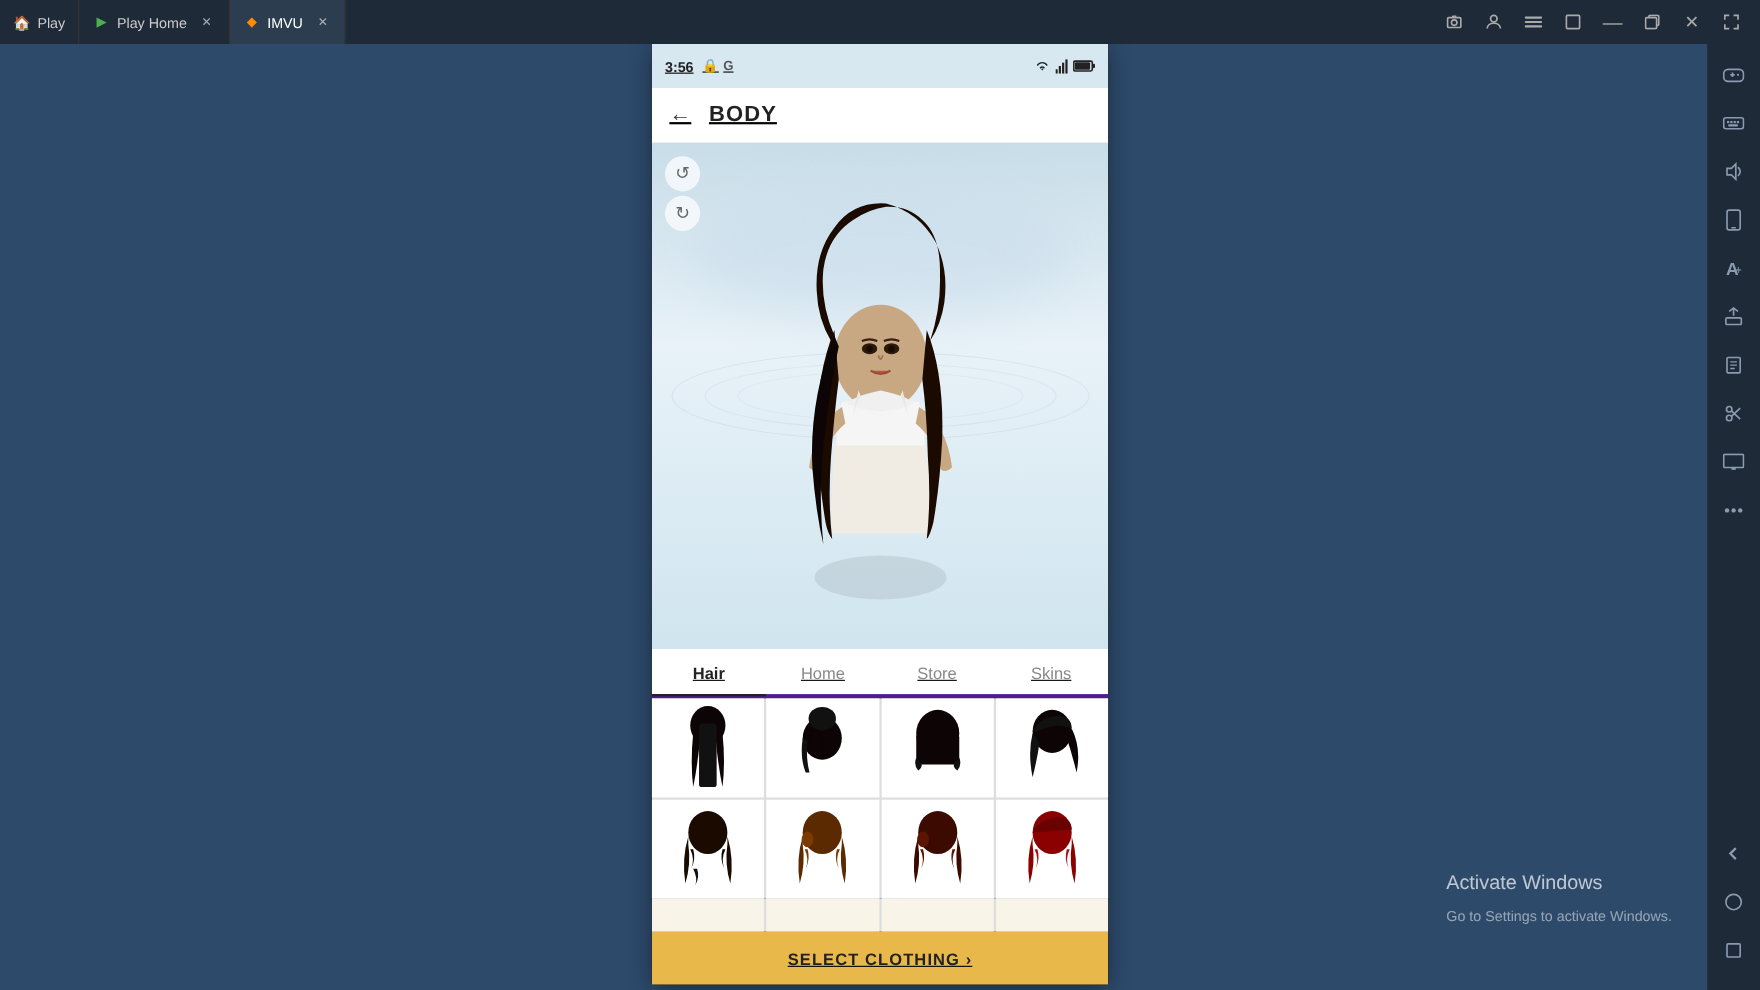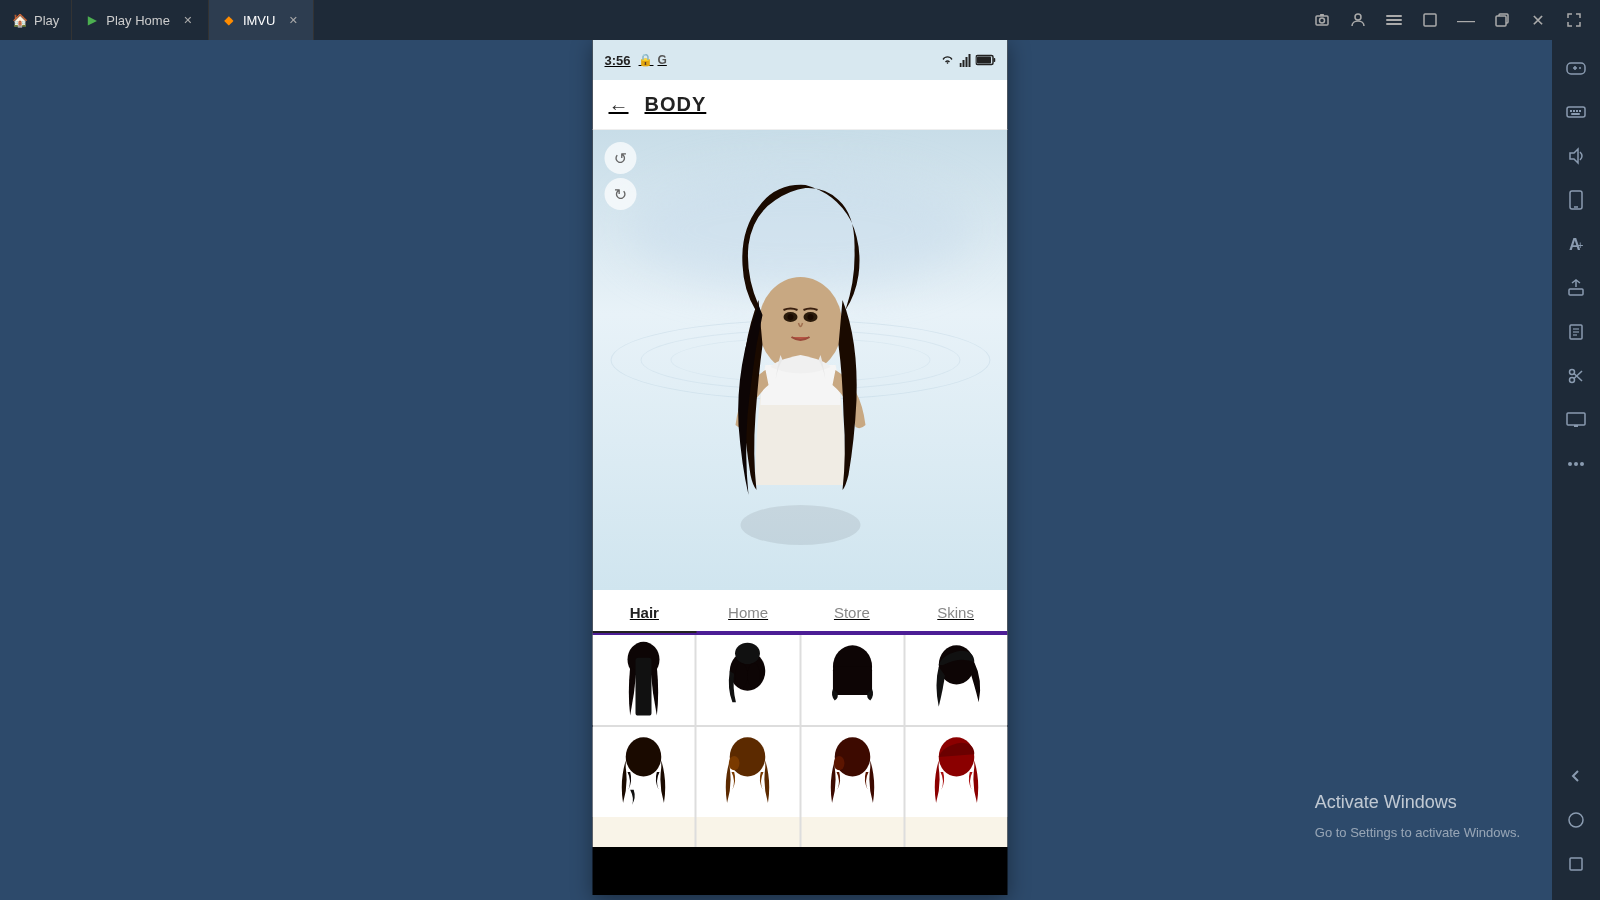--- a/index.html
+++ b/index.html
@@ -621,19 +621,22 @@
     </div>
   </div>
 
   <div style="display:grid;grid-template-columns:repeat(4,1fr);gap:2px;background:#ddd;height:30px;overflow:hidden;">
     <div class="hair-cell" style="height:30px;background:#f9f4e8;"></div>
     <div class="hair-cell" style="height:30px;background:#f9f4e8;"></div>
     <div class="hair-cell" style="height:30px;background:#f9f4e8;"></div>
     <div class="hair-cell" style="height:30px;background:#f9f4e8;"></div>
   </div>
 
+  <div class="select-clothing-btn">
+    <span>SELECT CLOTHING  ›</span>
+  </div>
 
 </div>
 
 <div class="activate-windows">
   <div class="activate-windows-title">Activate Windows</div>
   <div class="activate-windows-sub">Go to Settings to activate Windows.</div>
 </div>
 
 </body></html>

